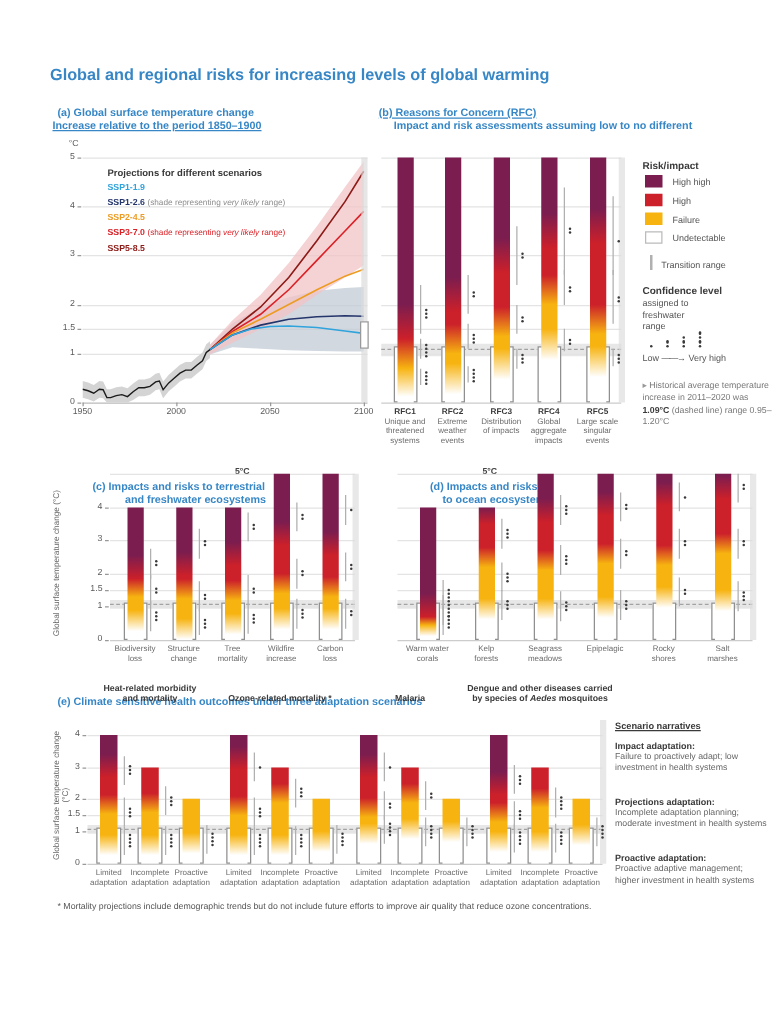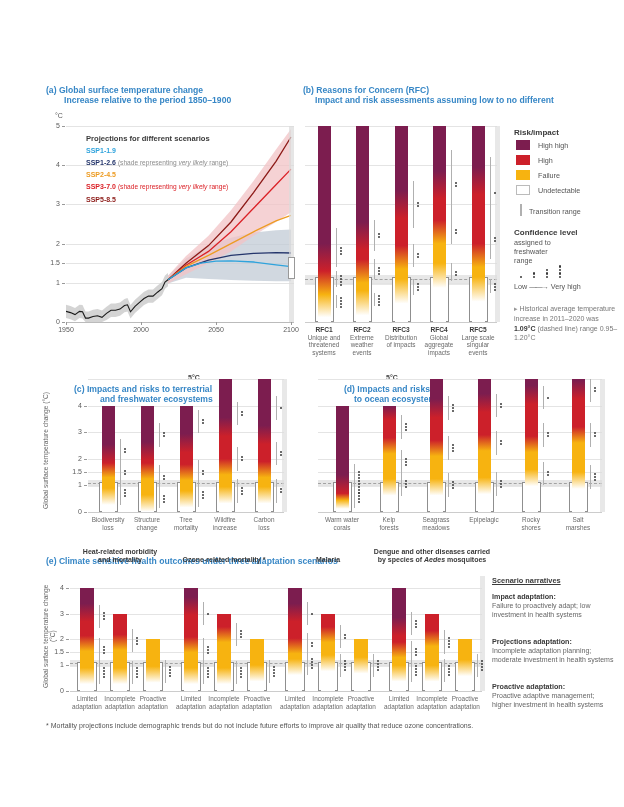--- a/index.html
+++ b/index.html
@@ -24,23 +24,24 @@
   .narr-name{font-size:7.2px;font-weight:bold;color:#3a3a3a;}
   .narr-desc{font-size:7px;color:#666;line-height:1.3;}
   .footnote{font-size:7px;color:#555;}
   .leg-row{font-size:7px;line-height:1.35;}
   i{font-style:italic;}
 </style>
 </head>
 <body>
 
 <div id="page">
+  <div class="abs title" style="left:40px;top:52px;width:560px;">Global and regional risks for increasing levels of global warming</div>
 
   <div class="abs phead" style="left:46px;top:85px;">(a) Global surface temperature change</div>
-  <div class="abs phead" style="left:64px;top:95px;">Increase relative to the period 1850–1900</div>
+  <div class="abs phead" style="left:42px;top:95px;text-decoration:underline;">Increase relative to the period 1850–1900</div>
   <div class="abs unit" style="left:55px;top:112px;">°C</div>
   <div id="plot-a" class="abs" style="left:66px;top:126px;width:228px;height:196px;border-bottom:1px solid #bbb;">
       <div class="grid" style="position: absolute; left: 0px; top: 156.8px; width: 228px;"></div>
       <div class="grid" style="position: absolute; left: 0px; top: 137.2px; width: 228px;"></div>
       <div class="grid" style="position: absolute; left: 0px; top: 117.6px; width: 228px;"></div>
       <div class="grid" style="position: absolute; left: 0px; top: 78.4px; width: 228px;"></div>
       <div class="grid" style="position: absolute; left: 0px; top: 39.2px; width: 228px;"></div>
       <div class="grid" style="position: absolute; left: 0px; top: 0px; width: 228px;"></div>
       <svg width="228" height="196" style="position: absolute; left: 0px; top: 0px;">
         <polygon points="0.0,178.8 4.5,179.9 9.0,181.9 13.5,178.8 16.5,179.1 19.5,185.4 22.5,185.4 27.0,183.8 31.5,183.1 36.0,184.6 40.5,180.7 45.0,177.6 49.5,177.6 54.0,176.4 58.5,172.9 61.5,172.1 64.5,179.1 69.0,173.7 73.5,169.7 78.0,165.8 82.5,163.5 87.0,163.5 91.5,159.5 96.0,156.0 99.0,149.4 102.0,147.0 102.0,160.3 99.0,162.7 96.0,169.3 91.5,172.9 87.0,176.8 82.5,176.8 78.0,179.1 73.5,183.1 69.0,187.0 64.5,192.5 61.5,185.4 58.5,186.2 54.0,189.7 49.5,190.9 45.0,190.9 40.5,194.0 36.0,196.0 31.5,196.0 27.0,196.0 22.5,196.0 19.5,196.0 16.5,192.5 13.5,192.1 9.0,195.2 4.5,193.3 0.0,192.1" fill="#cfcfcf" opacity="0.9"></polygon>
@@ -82,21 +83,21 @@
       <div class="xtick" style="position: absolute; left: 51px; top: 326px; width: 30px;">1950</div>
       <div style="position: absolute; left: 66px; top: 322px; width: 1px; height: 3px; background: rgb(153, 153, 153);"></div>
       <div class="xtick" style="position: absolute; left: 126px; top: 326px; width: 30px;">2000</div>
       <div style="position: absolute; left: 141px; top: 322px; width: 1px; height: 3px; background: rgb(153, 153, 153);"></div>
       <div class="xtick" style="position: absolute; left: 201px; top: 326px; width: 30px;">2050</div>
       <div style="position: absolute; left: 216px; top: 322px; width: 1px; height: 3px; background: rgb(153, 153, 153);"></div>
       <div class="xtick" style="position: absolute; left: 276px; top: 326px; width: 30px;">2100</div>
       <div style="position: absolute; left: 291px; top: 322px; width: 1px; height: 3px; background: rgb(153, 153, 153);"></div>
     </div>
 
-  <div class="abs phead" style="left:303px;top:85px;">(b) Reasons for Concern (RFC)</div>
+  <div class="abs phead" style="left:303px;top:85px;text-decoration:underline;">(b) Reasons for Concern (RFC)</div>
   <div class="abs phead" style="left:315px;top:95px;width:280px;">Impact and risk assessments assuming low to no different</div>
   <div id="plot-b" class="abs" style="left:305px;top:126px;width:192px;height:196px;border-bottom:1px solid #ccc;">
       <div class="grid" style="position: absolute; left: 0px; top: 156.8px; width: 192px;"></div>
       <div class="grid" style="position: absolute; left: 0px; top: 137.2px; width: 192px;"></div>
       <div class="grid" style="position: absolute; left: 0px; top: 117.6px; width: 192px;"></div>
       <div class="grid" style="position: absolute; left: 0px; top: 78.4px; width: 192px;"></div>
       <div class="grid" style="position: absolute; left: 0px; top: 39.2px; width: 192px;"></div>
       <div class="grid" style="position: absolute; left: 0px; top: 0px; width: 192px;"></div>
       <div class="band" style="position: absolute; left: 0px; top: 149px; width: 192px; height: 9.8px;"></div>
       <div class="dash" style="position: absolute; left: 0px; top: 153.3px; width: 192px;"></div>

